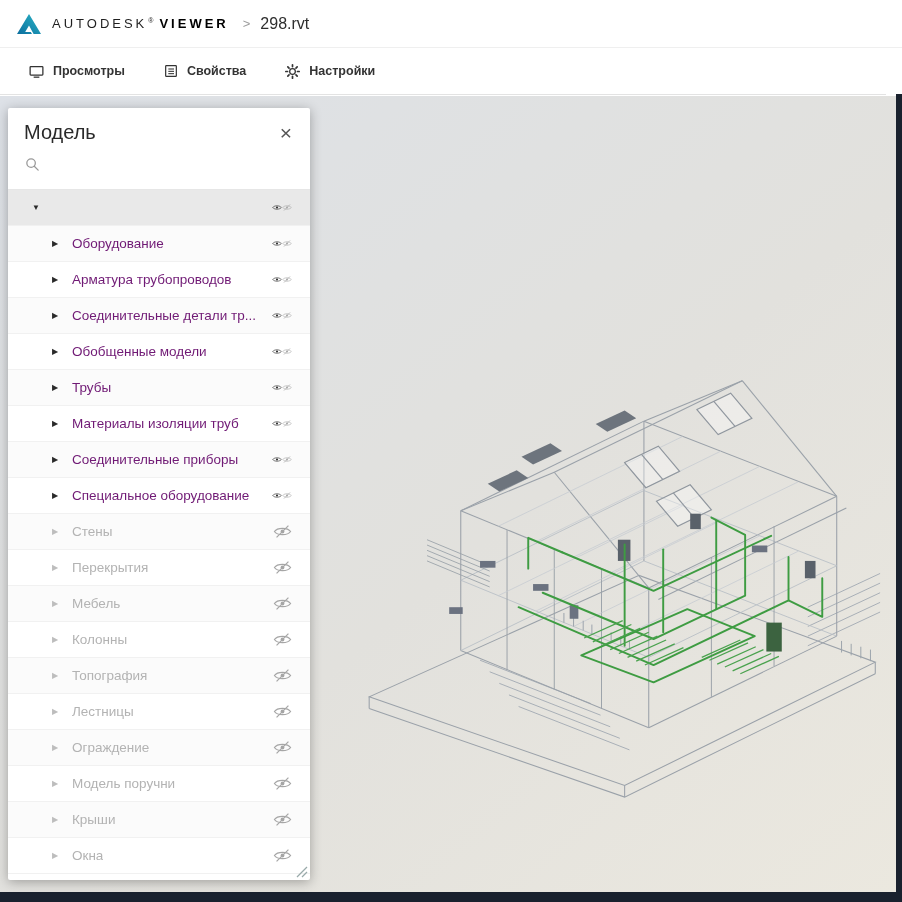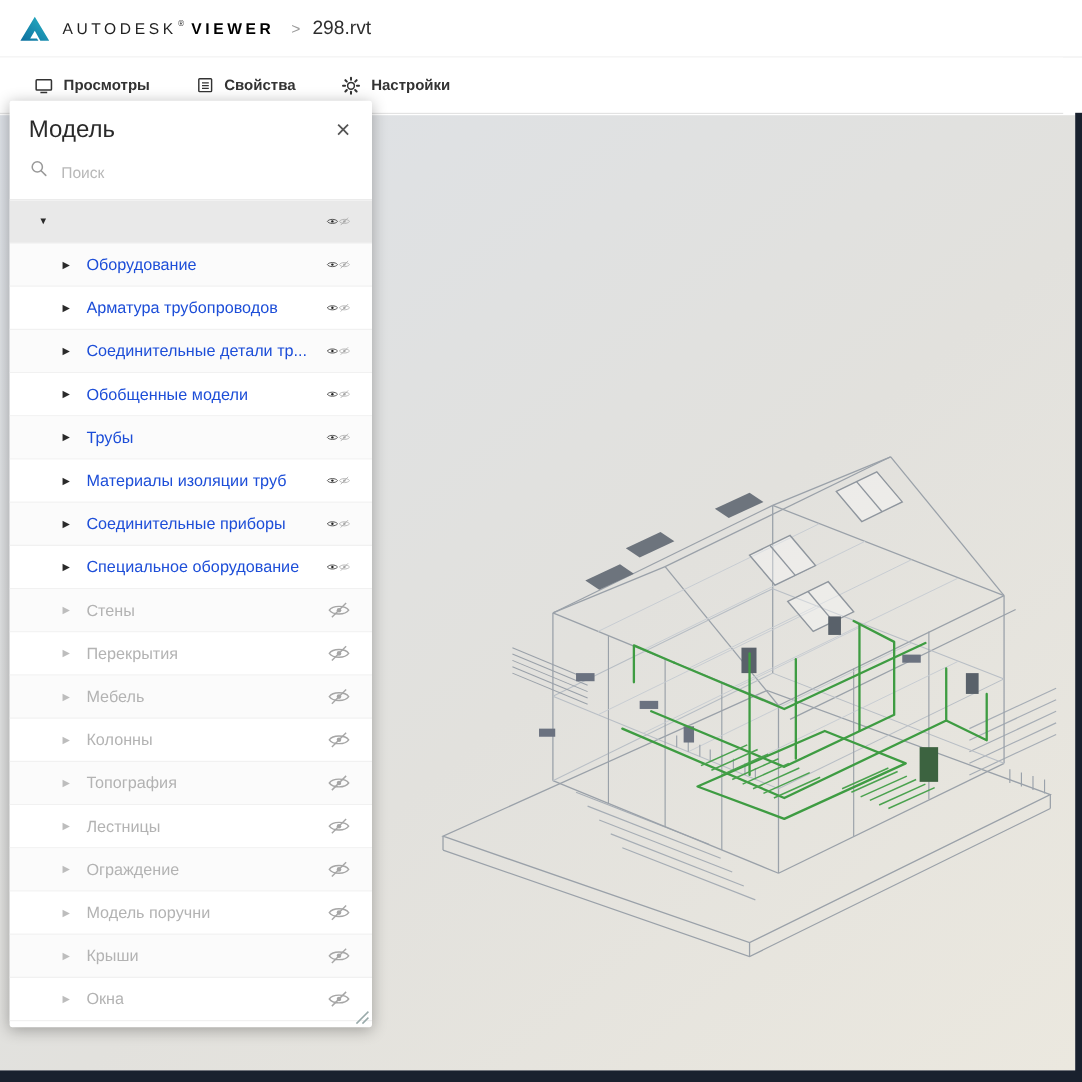--- a/index.html
+++ b/index.html
@@ -27,35 +27,35 @@
 
   
   .viewport{ position:absolute; top:96px; left:0; right:6px; bottom:10px;
     background:linear-gradient(140deg,#dde1e7 0%,#e2e1dd 55%,#ebe8df 100%); z-index:1; }
   .model-svg{ position:absolute; left:335px; top:222px; width:560px; height:482px; }
 
   .bottom-bar{ position:absolute; left:0; right:0; bottom:0; height:10px; background:#19212e; z-index:15; }
   .right-bar{ position:absolute; top:94px; right:0; width:6px; bottom:0; background:#19212e; z-index:15; }
 
   
-  .model-panel{ position:absolute; left:8px; top:84px; width:302px; height:772px; background:#fff;
+  .model-panel{ position:absolute; left:8px; top:108px; width:302px; height:772px; background:#fff;
     box-shadow:0 2px 12px rgba(0,0,0,.3); border-radius:2px; z-index:30; display:flex; flex-direction:column; }
   .panel-header{ display:flex; align-items:center; justify-content:space-between; padding:13px 16px 10px; }
   .panel-title{ font-size:20px; color:#2a2a2a; }
   .close-btn{ font-size:21px; color:#555; cursor:pointer; line-height:1; padding:0 2px; }
   .search-bar{ display:flex; align-items:center; gap:10px; padding:2px 16px 12px; border-bottom:1px solid #e6e6e6; }
   .search-input{ border:none; outline:none; font-size:13px; color:#333; flex:1; font-family:"Liberation Sans",sans-serif; }
   .search-input::placeholder{ color:#b8b8b8; }
   .tree{ flex:1; overflow:hidden; position:relative; }
   .tree-row{ display:flex; align-items:center; height:36px; padding-left:44px; padding-right:18px;
     border-bottom:1px solid #f1f1f1; cursor:pointer; background:#fff; }
   .tree-row:nth-child(even){ background:#fbfbfb; }
   .tree-row.root{ padding-left:24px; background:#e9e9e9; }
   .caret{ width:16px; font-size:8px; color:#2a2a2a; flex:none; }
-  .tree-label{ font-size:13.5px; color:#1d4ed8; margin-left:4px; white-space:nowrap; overflow:hidden;
+  .tree-label{ font-size:13.5px; color:#701a75; margin-left:4px; white-space:nowrap; overflow:hidden;
     text-overflow:ellipsis; max-width:200px; }
   .eye{ margin-left:auto; width:20px; height:20px; flex:none; display:flex; align-items:center; justify-content:center; }
   .eye svg{ display:block; }
   .eye-slash{ display:none; }
   .hidden-item .eye-slash{ display:block; }
   .hidden-item .tree-label{ color:#b3b3b3; }
   .hidden-item .caret{ color:#bdbdbd; }
   .resize-handle{ position:absolute; right:2px; bottom:2px; width:14px; height:14px; cursor:nwse-resize; z-index:31; }
 </style>
 </head>
@@ -288,21 +288,20 @@
     <span class="panel-title">Модель</span>
     <span class="close-btn">×</span>
   </div>
   <div class="search-bar">
     <span>
       <svg width="17" height="17" viewBox="0 0 24 24">
           <circle cx="10" cy="10" r="6" fill="none" stroke="#999" stroke-width="1.8"></circle>
           <line x1="14.5" y1="14.5" x2="20" y2="20" stroke="#999" stroke-width="1.8" stroke-linecap="round"></line>
         </svg>
     </span>
-    <input class="search-input" type="text" placeholder="Поиск" style="">
   </div>
   <div class="tree">
       <div class="tree-row root">
     <span class="caret">▼</span>
     <span class="tree-label"></span>
     <span class="eye">
       <svg class="eye-open" width="19" height="19" viewBox="0 0 24 24">
         <path d="M1.8 12C5.5 6.6 18.5 6.6 22.2 12 18.5 17.4 5.5 17.4 1.8 12Z" fill="none" stroke="#222" stroke-width="1.5"></path>
         <circle cx="12" cy="12" r="2.4" fill="#222"></circle>
       </svg>

